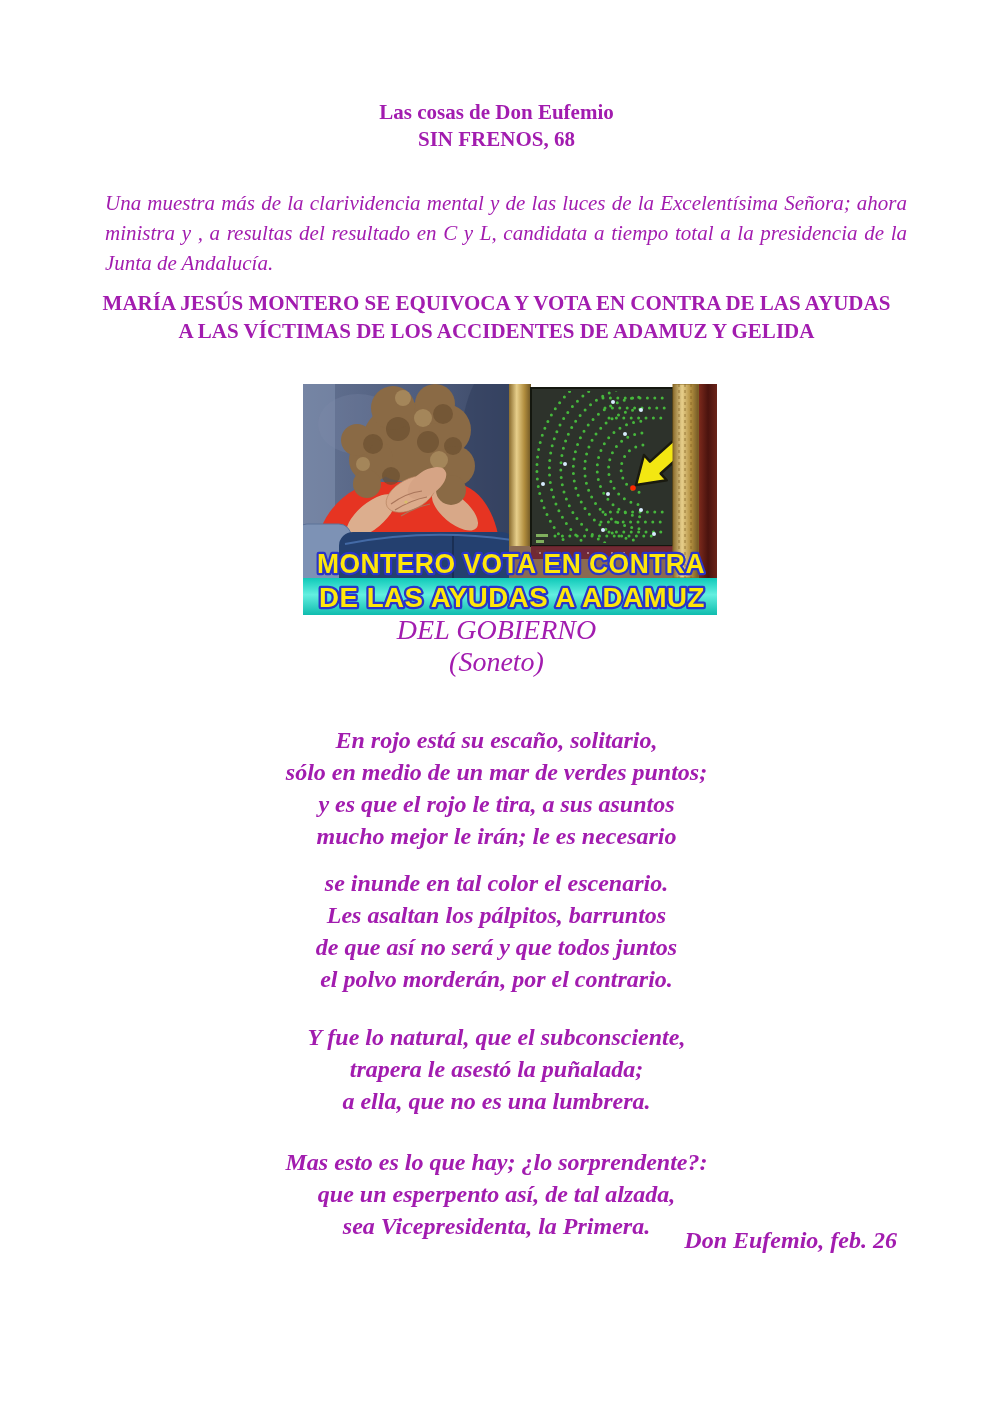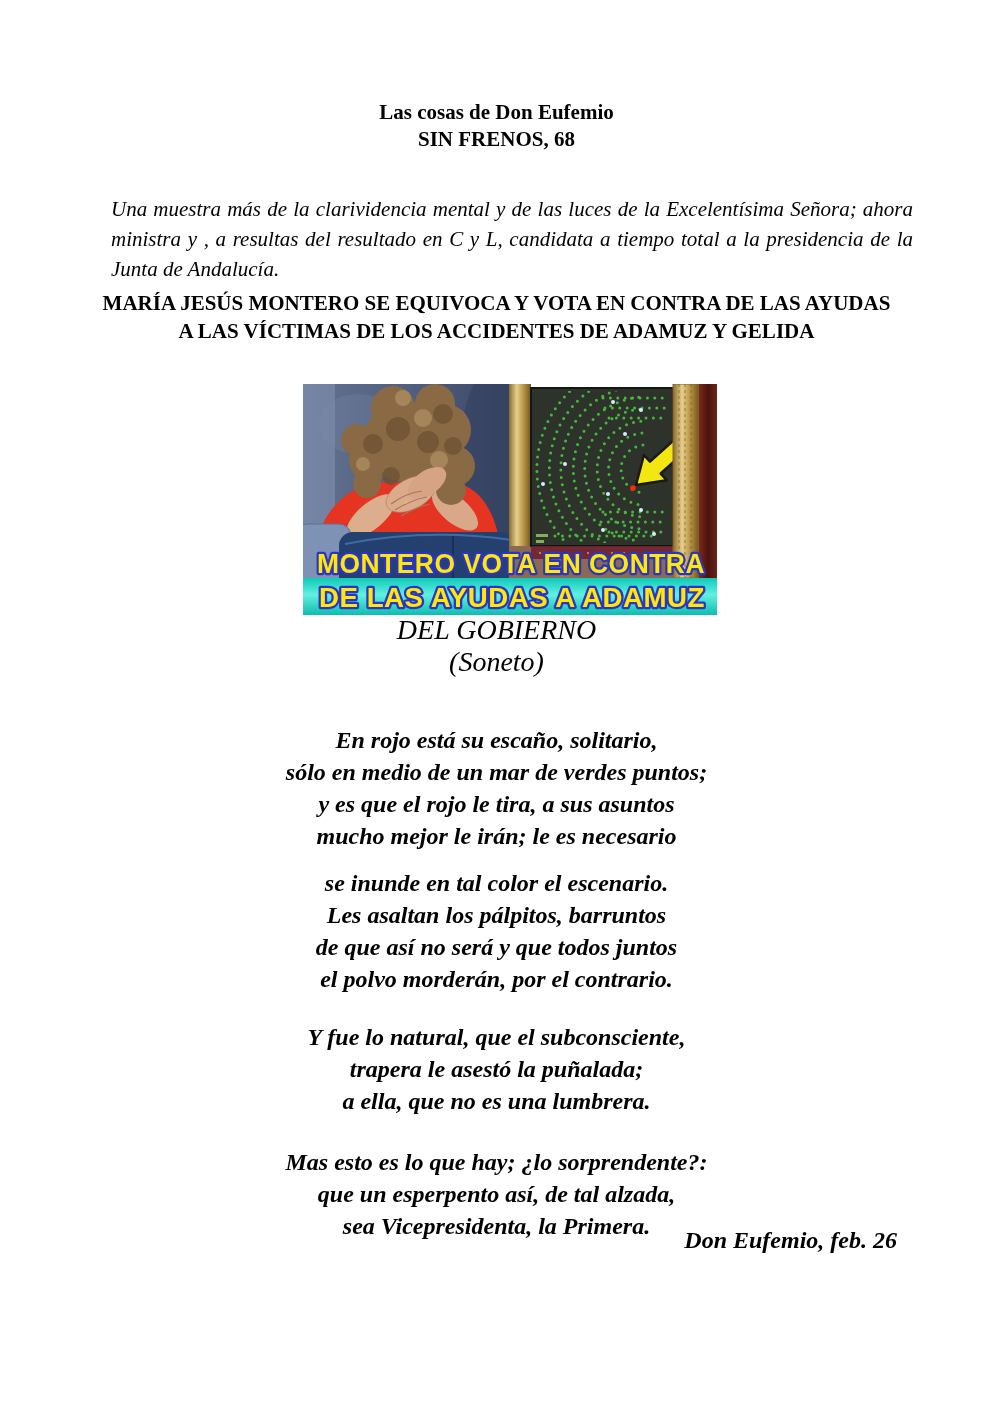--- a/index.html
+++ b/index.html
@@ -1,22 +1,22 @@
 <!DOCTYPE html>
 <html><head>
 <meta charset="utf-8">
 <style>
   html,body{margin:0;padding:0;background:#ffffff;}
   .page{
     position:relative;width:993px;height:1404px;background:#ffffff;overflow:hidden;
-    font-family:"Liberation Serif", serif;color:#000000;
+    font-family:"Liberation Serif", serif;color:#a21caf;
   }
   .title-block{position:absolute;top:99px;left:0;width:993px;text-align:center;
     font-weight:bold;font-size:21px;line-height:27px;}
-  .intro{position:absolute;top:179px;left:96px;width:802px;margin:15px;
+  .intro{position:absolute;top:179px;left:96px;width:802px;margin:9px;
     font-style:italic;font-size:21px;line-height:30px;text-align:justify;}
   .headline{position:absolute;top:290px;left:50px;width:893px;text-align:center;
     font-weight:bold;font-size:21px;line-height:27.5px;}
   .figure{position:absolute;top:368px;left:287px;width:414px;height:231px;}
   .figure svg{display:block;}
   .poem-title{position:absolute;top:614px;left:0;width:993px;text-align:center;
     font-weight:normal;font-style:italic;font-size:28px;line-height:32px;}
   .stanza{position:absolute;left:0;width:993px;text-align:center;
     font-weight:bold;font-style:italic;font-size:24px;line-height:32px;}
   .s1{top:707px;margin-top:17px;} .s2{top:867px;} .s3{top:1021px;} .s4{top:1146px;}

